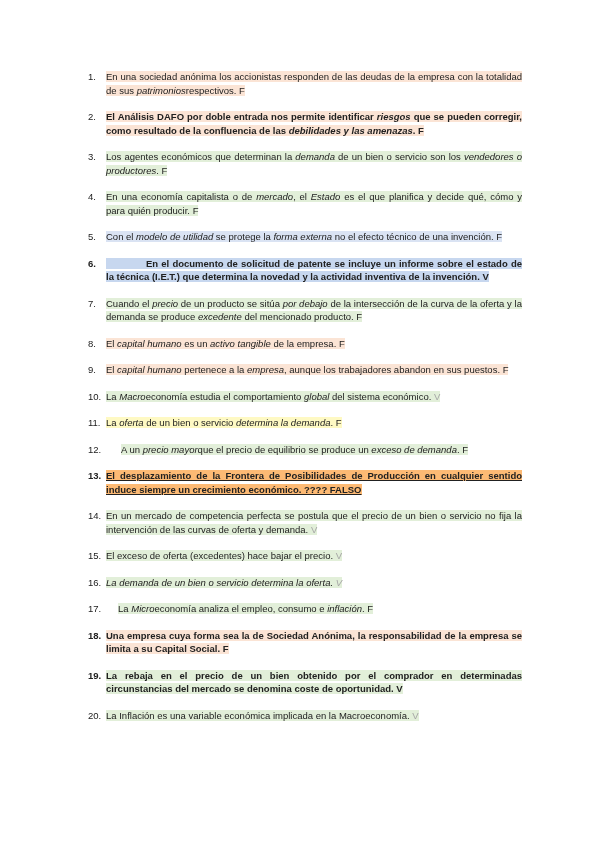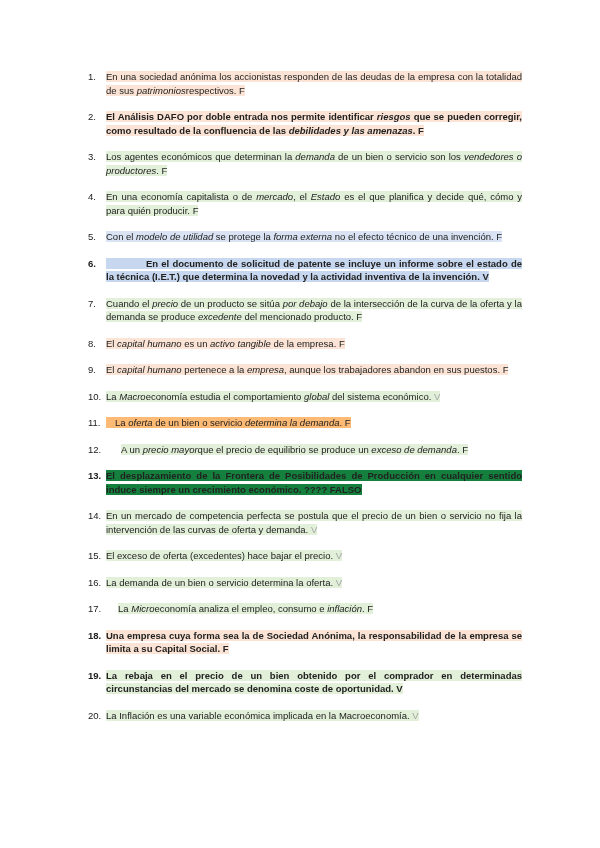--- a/index.html
+++ b/index.html
@@ -96,46 +96,46 @@
     <span class="text"><span class="hl" style="background-color: rgb(251, 228, 213);"><span>El </span><span class="seg-italic">capital humano</span><span> pertenece a la </span><span class="seg-italic">empresa</span><span>, aunque los trabajadores abandon en sus puestos. </span><span class="seg-answer">F</span></span></span>
   </div>
 
   <div class="item">
     <span class="num">10.</span>
     <span class="text"><span class="hl" style="background-color: rgb(226, 239, 217);"><span>La </span><span class="seg-italic">Macro</span><span>economía estudia el comportamiento </span><span class="seg-italic">global</span><span> del sistema económico. </span><span class="seg-answer-muted">V</span></span></span>
   </div>
 
   <div class="item">
     <span class="num">11.</span>
-    <span class="text"><span class="hl" style="background-color: #fdba74; padding-left: 9px;"><span>La </span><span class="seg-italic">oferta</span><span> de un bien o servicio </span><span class="seg-italic">determina la demanda</span><span>. </span><span class="seg-answer">F</span></span></span>
+    <span class="text"><span class="hl" style="background-color: #fef9c3;"><span>La </span><span class="seg-italic">oferta</span><span> de un bien o servicio </span><span class="seg-italic">determina la demanda</span><span>. </span><span class="seg-answer">F</span></span></span>
   </div>
 
   <div class="item">
     <span class="num">12.</span>
     <span class="text"><span class="hl" style="background-color: rgb(226, 239, 217); margin-left: 15px;"><span>A un </span><span class="seg-italic">precio mayor</span><span>que el precio de equilibrio se produce un </span><span class="seg-italic">exceso de demanda</span><span>. </span><span class="seg-answer">F</span></span></span>
   </div>
 
   <div class="item bold">
     <span class="num">13.</span>
-    <span class="text"><span class="hl" style="background-color: #15803d;"><span>El desplazamiento de la Frontera de Posibilidades de Producción en cualquier sentido induce siempre un crecimiento económico. ???? FALSO</span></span></span>
+    <span class="text"><span class="hl" style="background-color: #fdba74; text-decoration: underline;"><span>El desplazamiento de la Frontera de Posibilidades de Producción en cualquier sentido induce siempre un crecimiento económico. ???? FALSO</span></span></span>
   </div>
 
   <div class="item">
     <span class="num">14.</span>
     <span class="text"><span class="hl" style="background-color: rgb(226, 239, 217);"><span>En un mercado de competencia perfecta se postula que el precio de un bien o servicio no fija la intervención de las curvas de oferta y demanda. </span><span class="seg-answer-muted">V</span></span></span>
   </div>
 
   <div class="item">
     <span class="num">15.</span>
     <span class="text"><span class="hl" style="background-color: rgb(226, 239, 217);"><span>El exceso de oferta (excedentes) hace bajar el precio. </span><span class="seg-answer-muted">V</span></span></span>
   </div>
 
   <div class="item">
     <span class="num">16.</span>
-    <span class="text"><span class="hl" style="background-color: rgb(226, 239, 217);"><span>La demanda de un bien o servicio determina la oferta. </span><span class="seg-answer-muted">V</span></span></span>
+    <span class="text"><span class="hl" style="background-color: rgb(226, 239, 217); font-style: italic;"><span>La demanda de un bien o servicio determina la oferta. </span><span class="seg-answer-muted">V</span></span></span>
   </div>
 
   <div class="item">
     <span class="num">17.</span>
     <span class="text"><span class="hl" style="background-color: rgb(226, 239, 217); margin-left: 12px;"><span>La </span><span class="seg-italic">Micro</span><span>economía analiza el empleo, consumo e </span><span class="seg-italic">inflación</span><span>. </span><span class="seg-answer">F</span></span></span>
   </div>
 
   <div class="item bold">
     <span class="num">18.</span>
     <span class="text"><span class="hl" style="background-color: rgb(251, 228, 213);"><span>Una empresa cuya forma sea la de Sociedad Anónima, la responsabilidad de la empresa se limita a su Capital Social. </span><span class="seg-answer">F</span></span></span>

